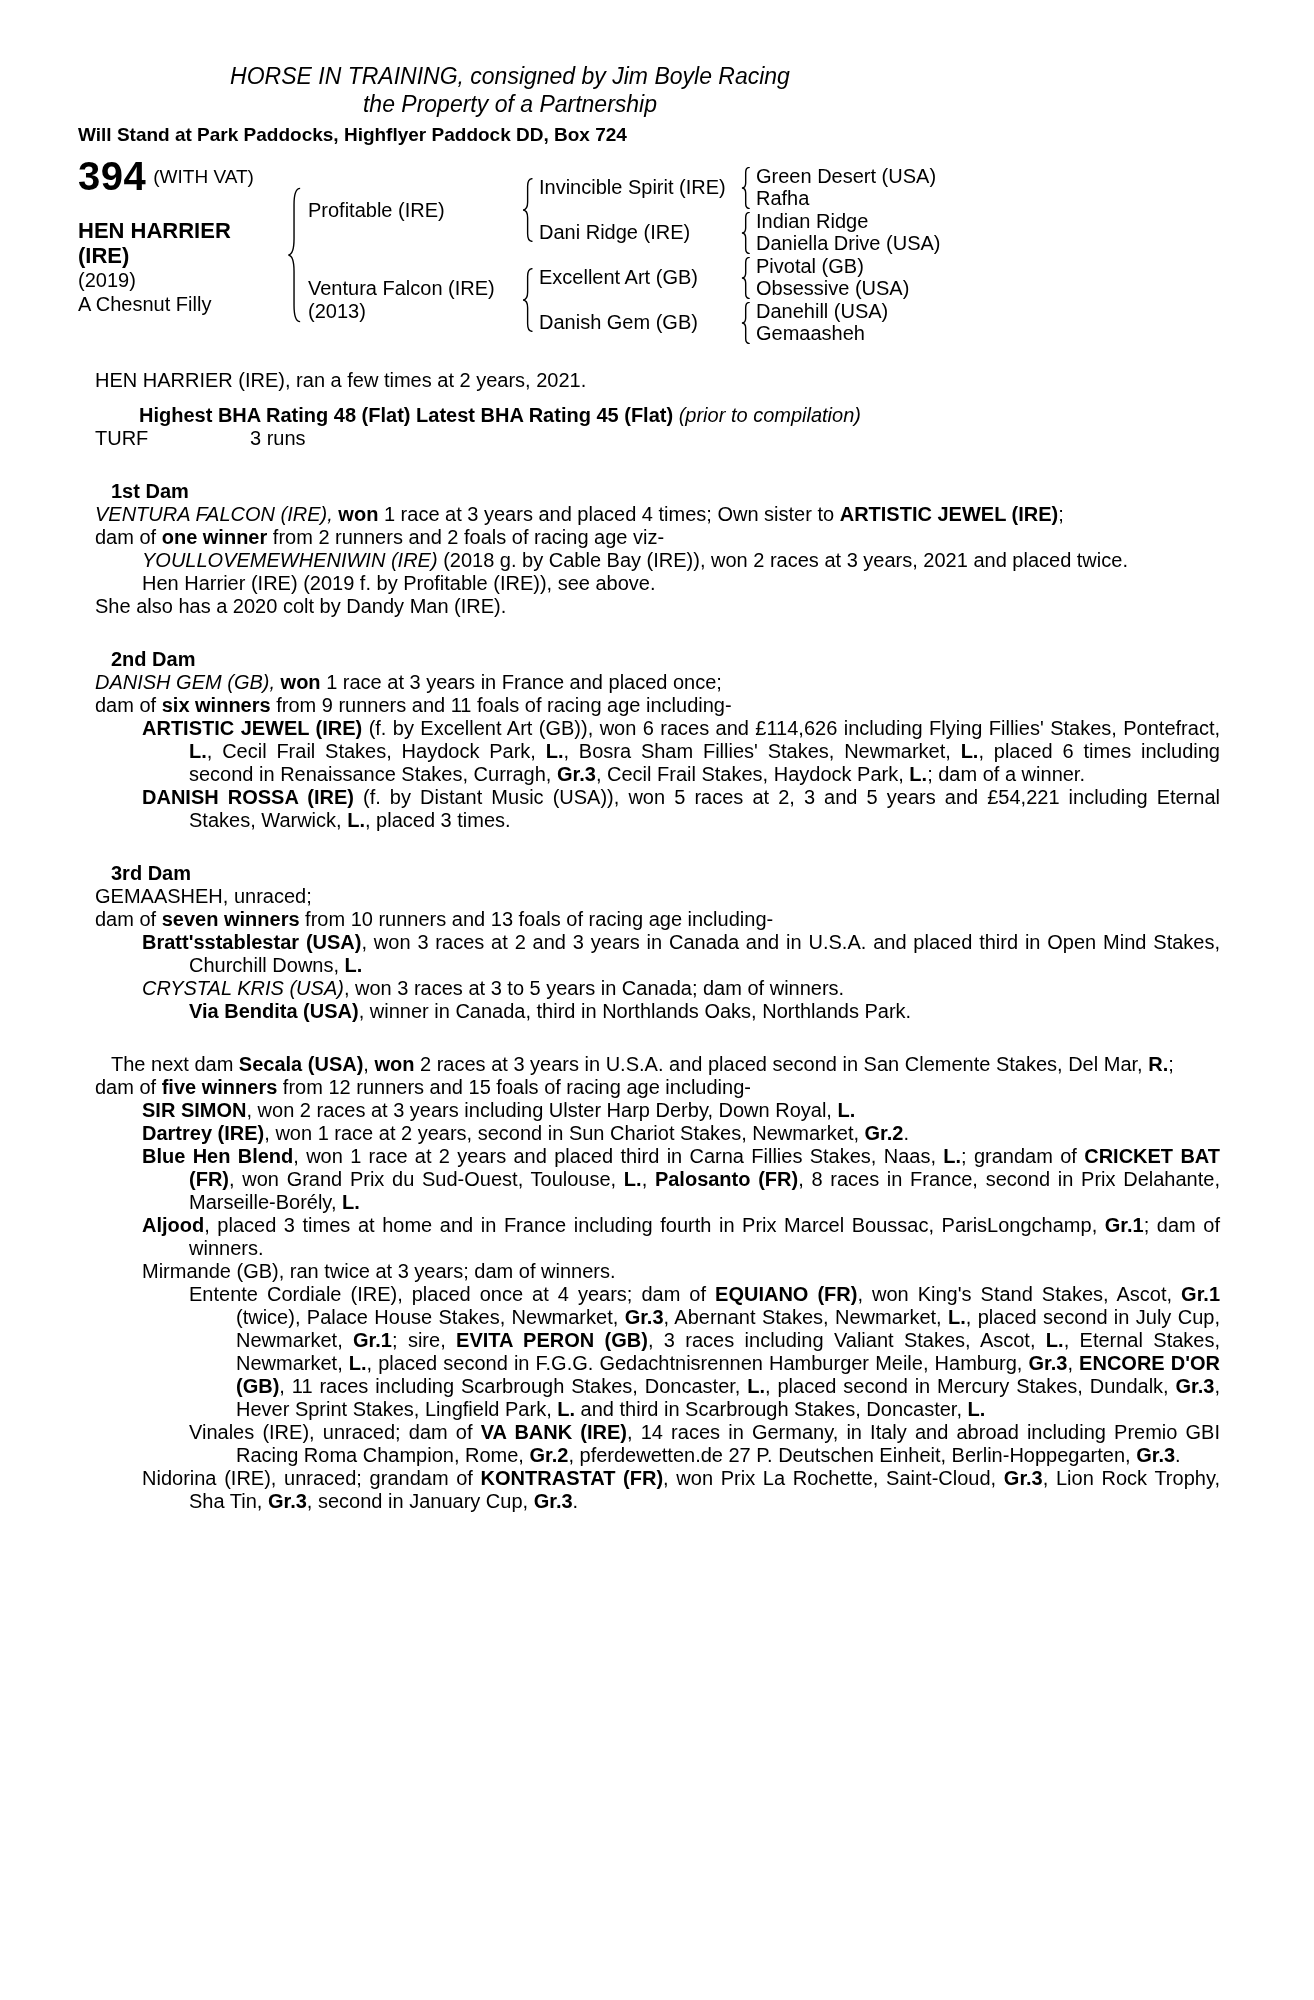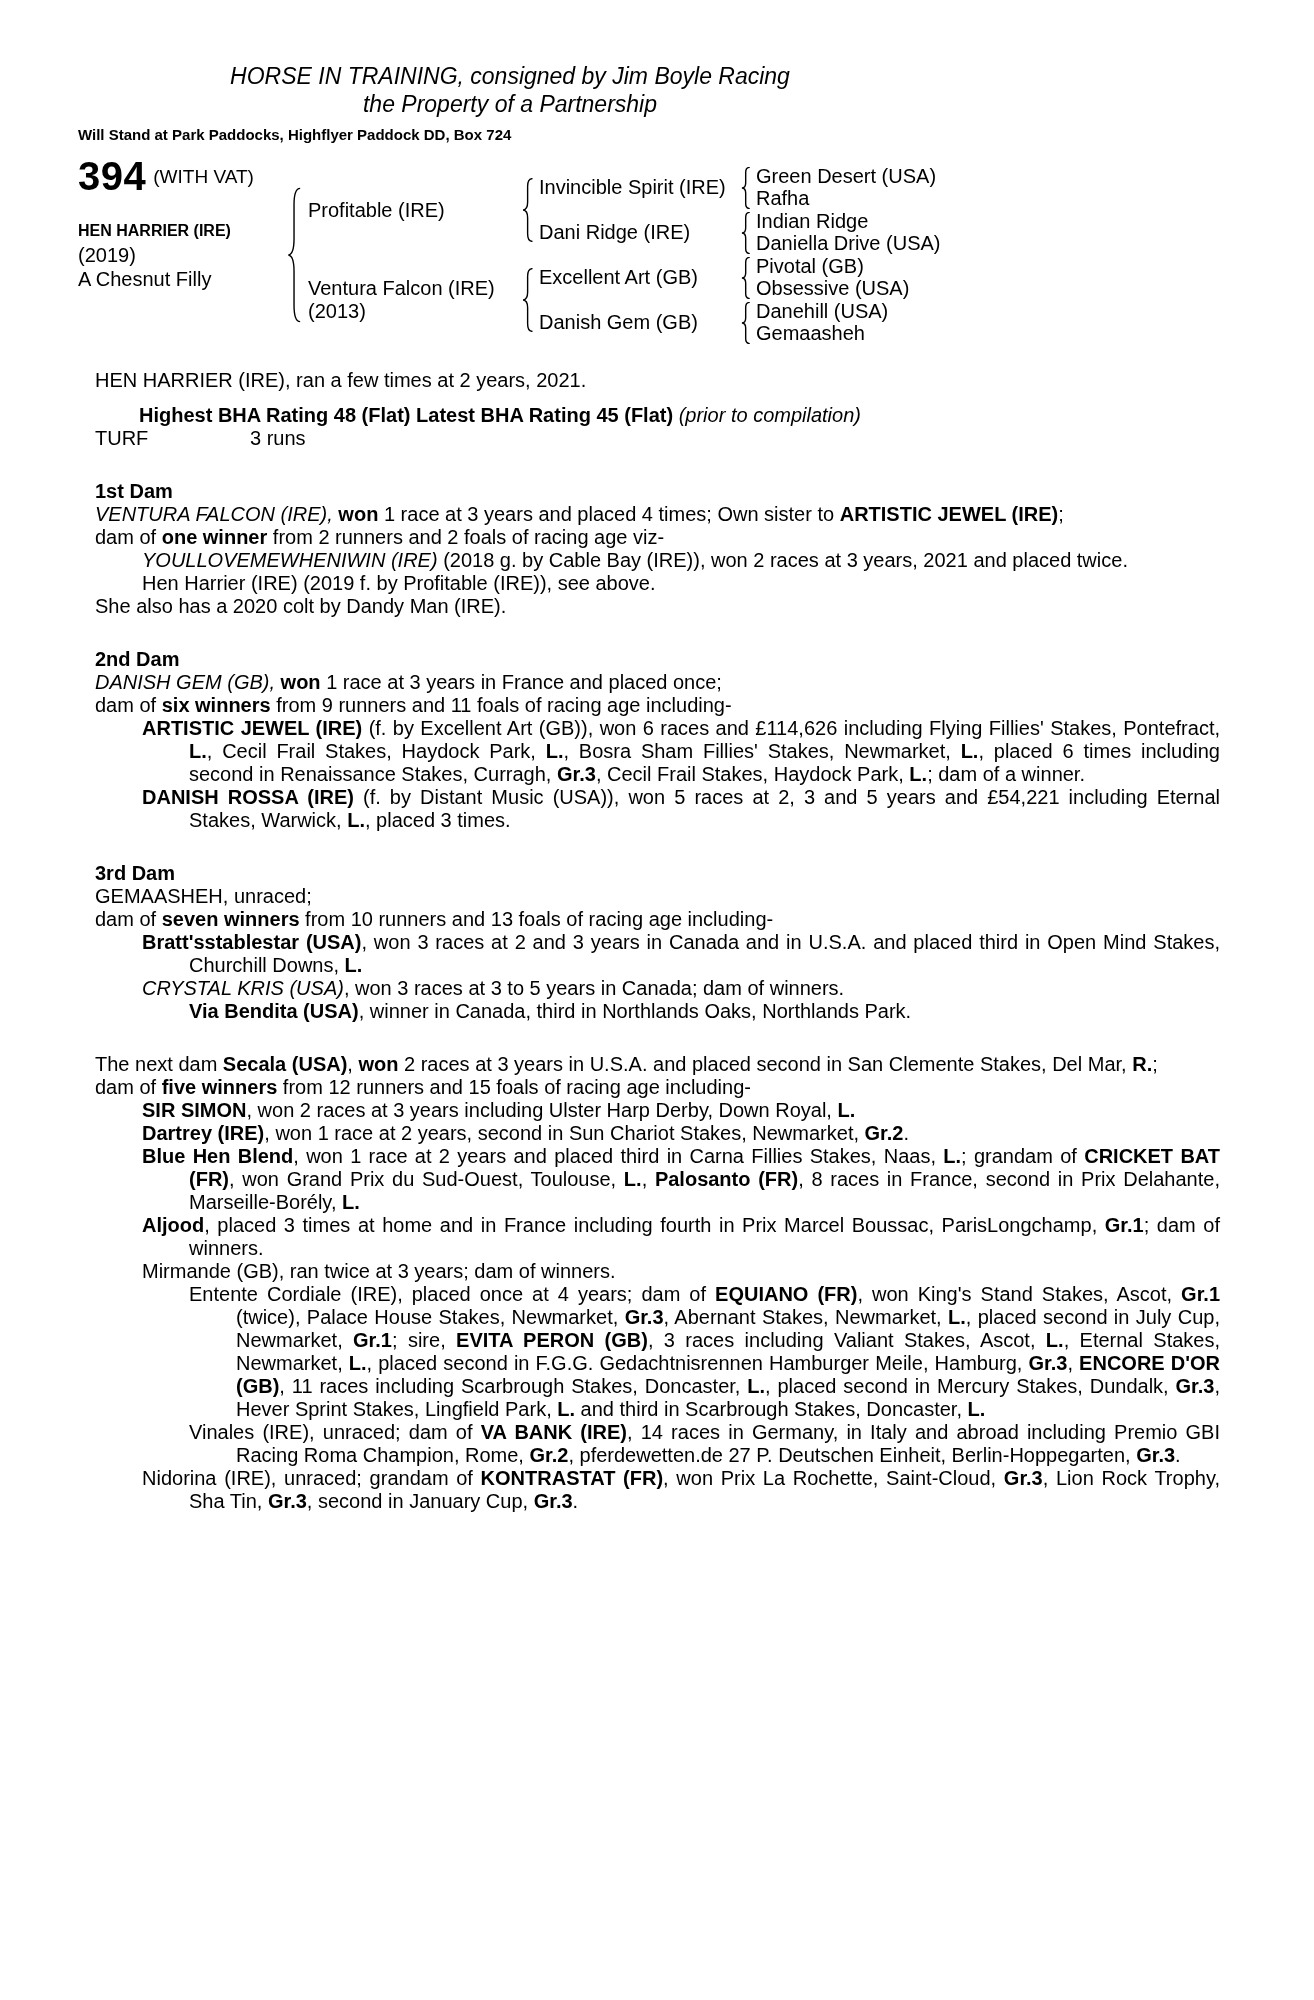--- a/index.html
+++ b/index.html
@@ -7,29 +7,29 @@
   body {
     width:1314px; height:2000px; overflow:hidden;
     color:#000;
     font-family:"Liberation Sans", sans-serif;
     font-size:20px; line-height:23px;
   }
   .page { padding:62px 94px 0 95px; }
 
   
   .hdr-center { width:830px; text-align:center; font-style:italic; font-size:23px; line-height:28px; }
-  .hdr-location { font-weight:bold; font-size:15px; line-height:25px; margin-top:4px; margin-left:-17px; }
+  .hdr-location { font-weight:bold; font-size:19px; line-height:25px; margin-top:4px; margin-left:-17px; }
 
   
   .lot-ped { display:flex; margin-top:18px; margin-left:-17px; }
   .lot-col { width:207px; flex:0 0 auto; }
   .lot-num-row { display:flex; align-items:center; gap:7px; }
   .lot-num { font-size:40px; font-weight:bold; letter-spacing:.5px; }
   .vat { font-size:19px; }
-  .horse-name { font-weight:bold; font-size:16px; line-height:25px; margin-top:30px; width:185px; }
+  .horse-name { font-weight:bold; font-size:22px; line-height:25px; margin-top:30px; width:185px; }
   .foaled, .desc { line-height:24px; }
 
   .families { display:flex; flex-direction:column; }
   .family { display:flex; height:90px; }
   .parent-cell { width:212px; flex:0 0 auto; display:flex; flex-direction:column; justify-content:center; }
   .parent-year:empty { display:none; }
   .gps { display:flex; flex-direction:column; }
   .gp-group { display:flex; height:45px; }
   .gp-name { width:200px; flex:0 0 auto; display:flex; align-items:center; white-space:nowrap; }
   .ggs { display:flex; flex-direction:column; justify-content:center; }
@@ -45,21 +45,21 @@
   .intro { margin-top:24px; }
   .rating { margin-top:12px;margin-left:44px; }
   .rating .b { font-weight:bold; }
   .rating .i { font-style:italic; }
   .rr-row { display:grid; grid-template-columns:155px 300px auto; }
 
   
   .body-blocks { margin-top:0; }
   .blk { text-align:justify; }
   .blk.heading { font-weight:bold; text-align:left; }
-  .blk.space { margin-top:30px; }
+  .blk.space { margin-top:30px;margin-left:16px; }
   .blk .b { font-weight:bold; }
   .blk .i { font-style:italic; }
 </style>
 </head>
 <body>
 
 <div class="page">
 
   <div>
     <div class="hdr-center">HORSE IN TRAINING, consigned by Jim Boyle Racing</div>

